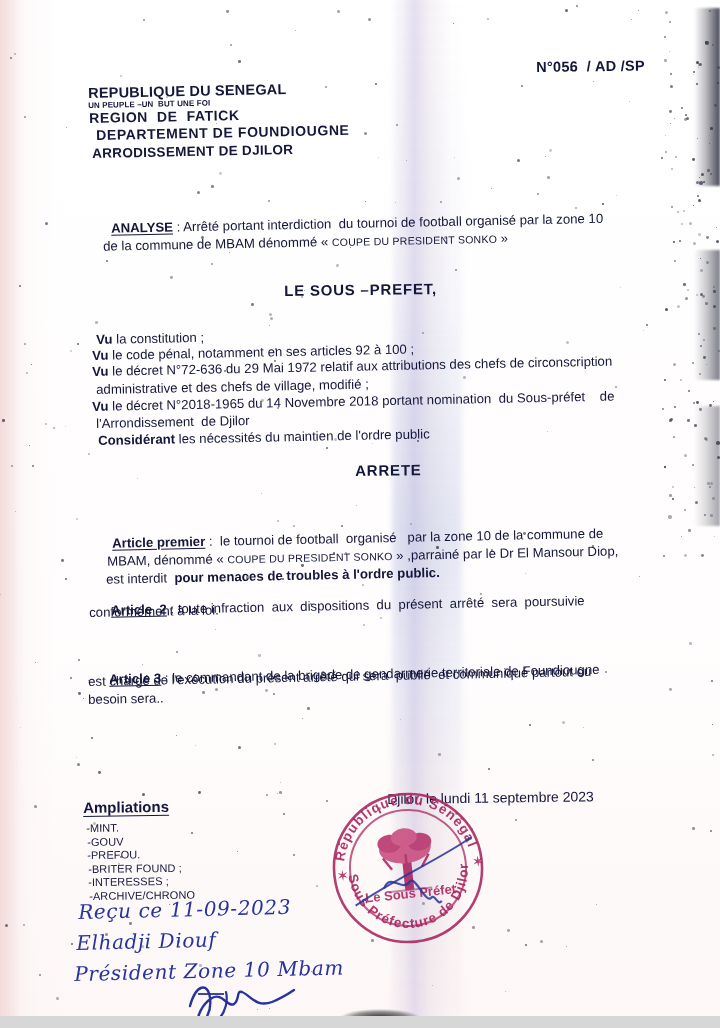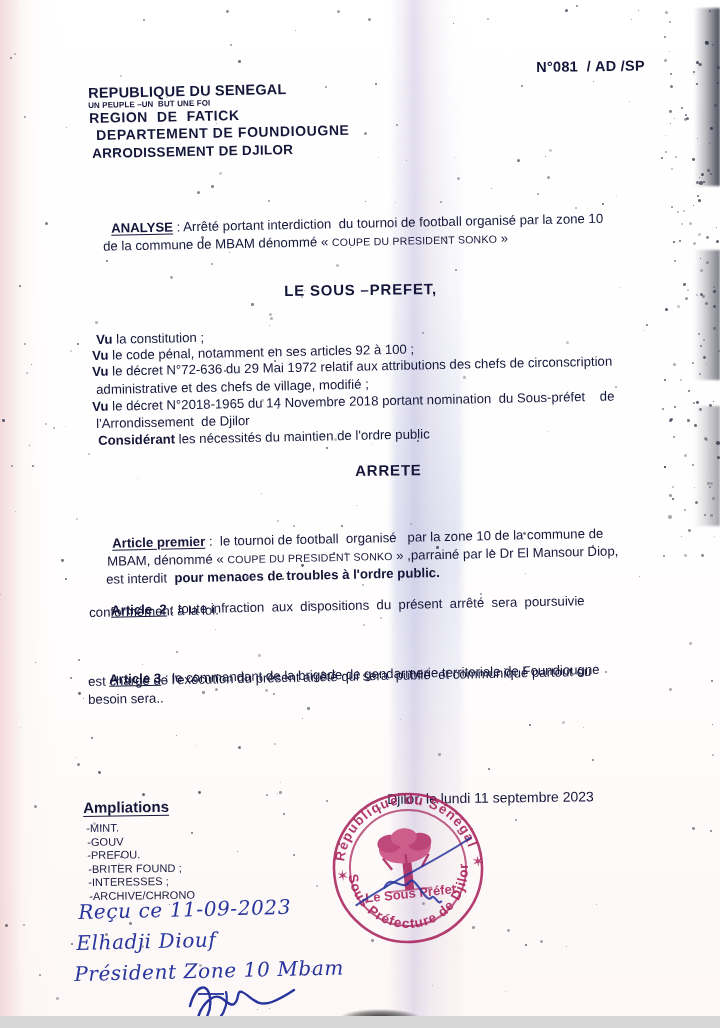--- a/index.html
+++ b/index.html
@@ -532,21 +532,21 @@
       <div class="speck" style="width: 2.2px; height: 2.2px; left: 77px; top: 343px; opacity: 0.75;"></div>
       <div class="speck" style="width: 1.4px; height: 1.4px; left: 547px; top: 431px; opacity: 0.34;"></div>
       <div class="speck" style="width: 3px; height: 3px; left: 364px; top: 132px; opacity: 0.53;"></div>
       <div class="speck" style="width: 1.1px; height: 1.1px; left: 372px; top: 443px; opacity: 0.3;"></div>
       <div class="speck" style="width: 1.6px; height: 1.6px; left: 88px; top: 453px; opacity: 0.33;"></div>
       <div class="speck" style="width: 1px; height: 1px; left: 104px; top: 700px; opacity: 0.33;"></div>
       <div class="speck" style="width: 1.8px; height: 1.8px; left: 592px; top: 545px; opacity: 0.67;"></div>
       <div class="speck" style="width: 1.7px; height: 1.7px; left: 176px; top: 651px; opacity: 0.46;"></div>
     </div>
 
-  <div class="txt ref-no slant-s" style="left:536px; top:58px;">N°081  / AD /SP</div>
+  <div class="txt ref-no slant-s" style="left:536px; top:58px;">N°056  / AD /SP</div>
 
   <div class="txt hdr-1 slant" style="left:88px; top:84px;">REPUBLIQUE DU SENEGAL</div>
   <div class="txt hdr-motto slant" style="left:88px; top:101px;">UN PEUPLE –UN  BUT UNE FOI</div>
   <div class="txt hdr-2 slant" style="left:89px; top:110px;">REGION  DE  FATICK</div>
   <div class="txt hdr-2 slant" style="left:96px; top:127px;">DEPARTEMENT DE FOUNDIOUGNE</div>
   <div class="txt hdr-3 slant" style="left:92px; top:145px;">ARRODISSEMENT DE DJILOR</div>
 
   <div class="txt body-line slant" style="left:96px; top:204px;">
     <span class="u" style="font-weight:700;">ANALYSE</span><span> : </span><span>Arrêté portant interdiction  du tournoi de football organisé par la zone 10</span>
   </div>

